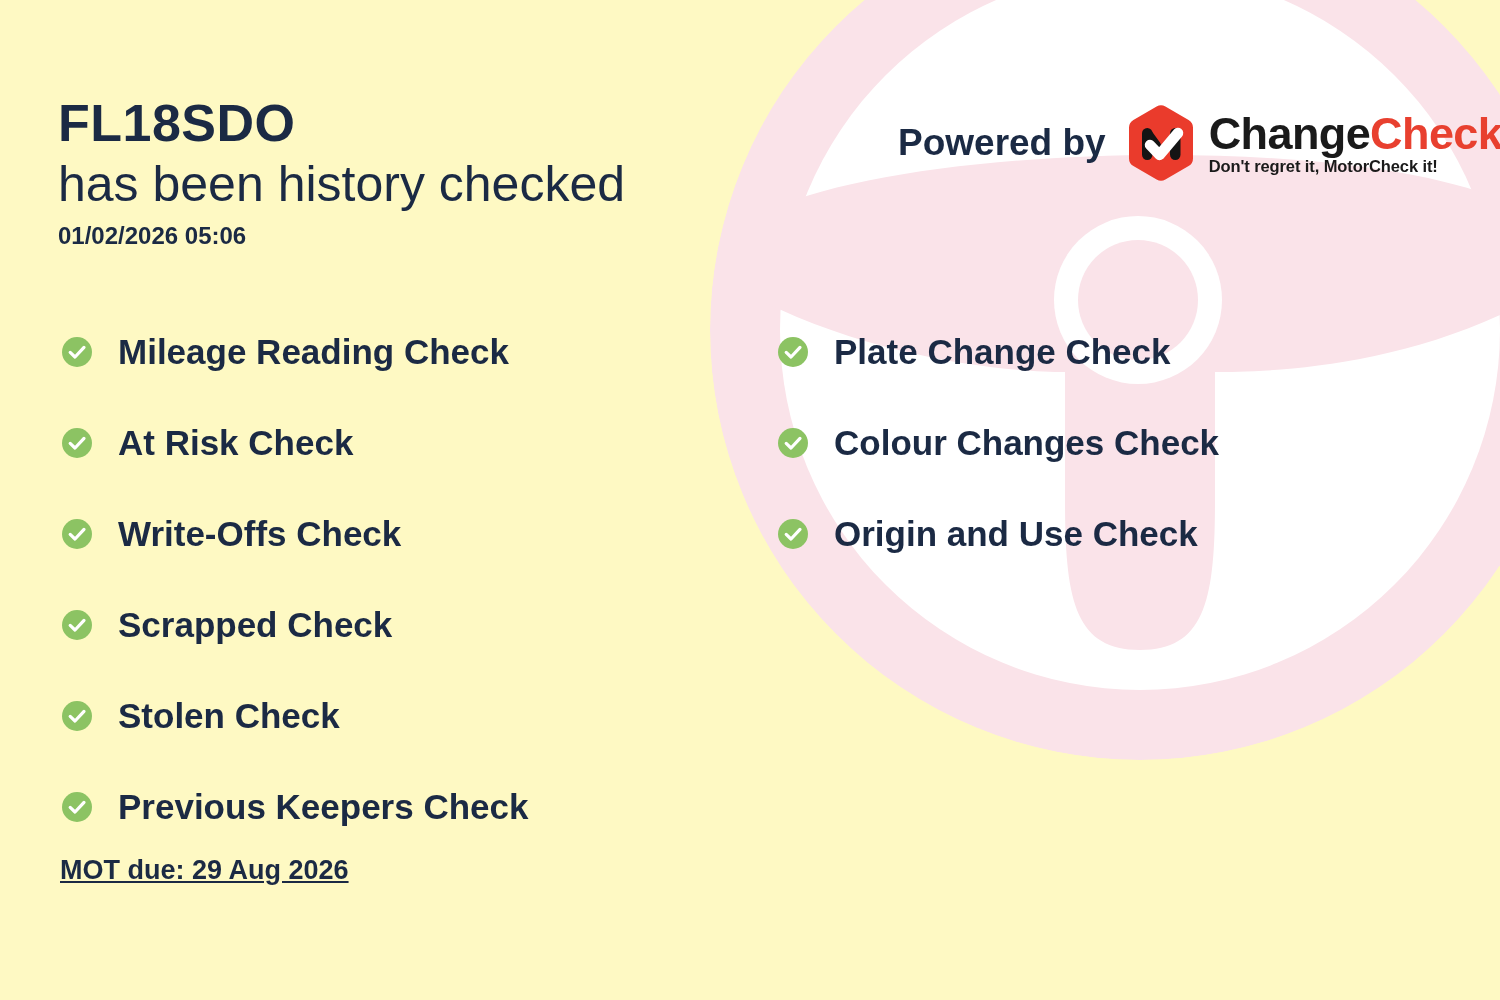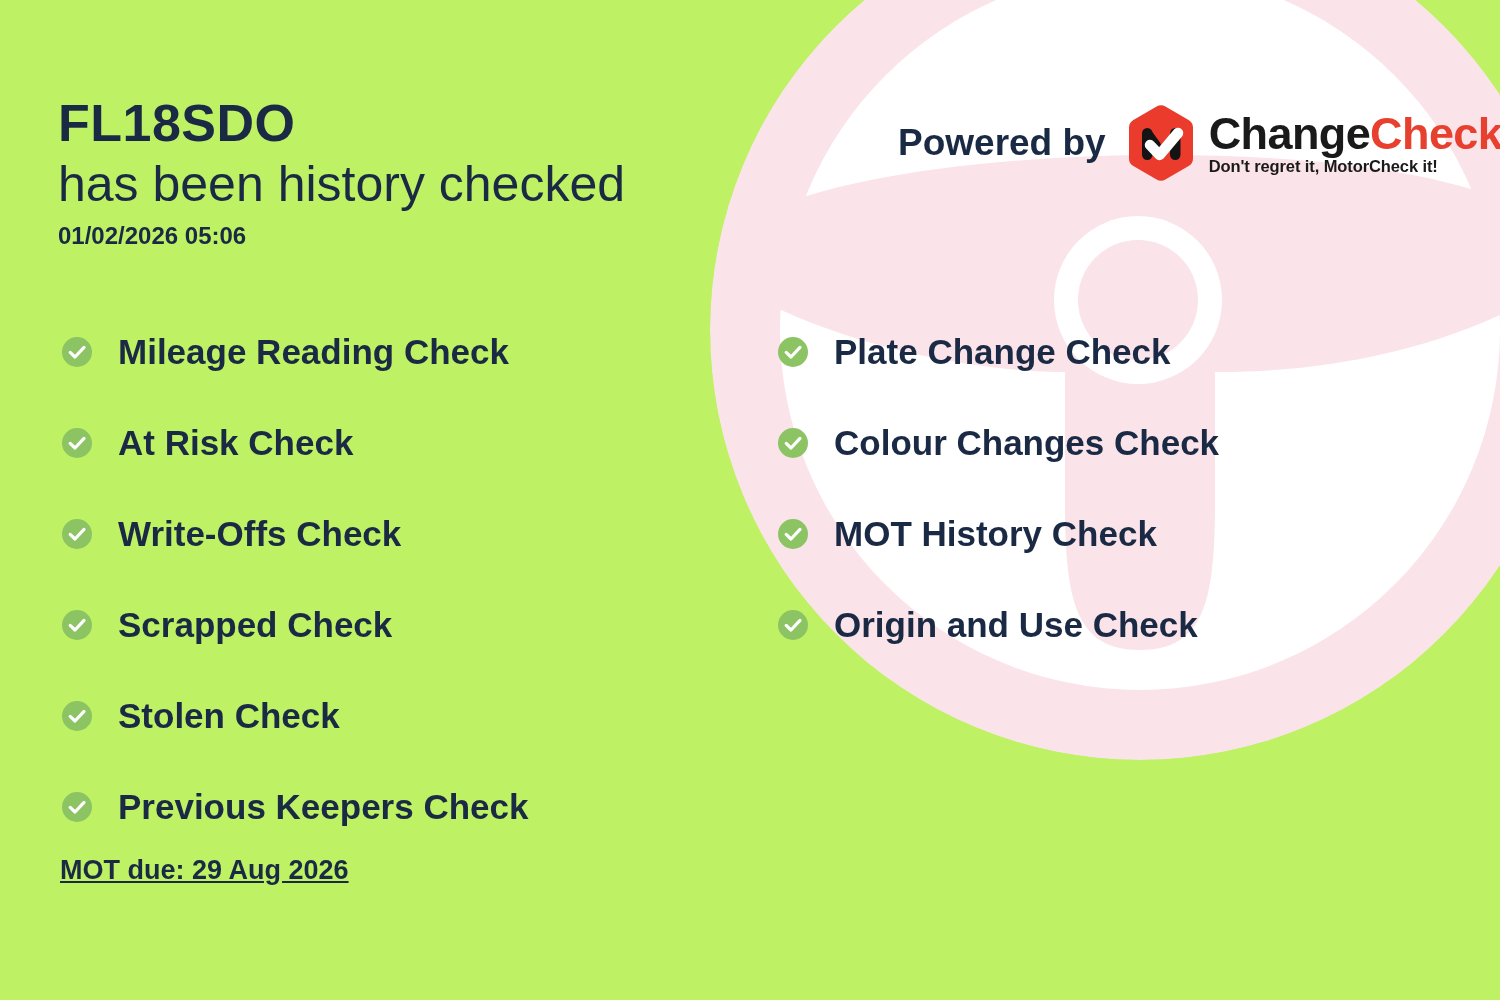--- a/index.html
+++ b/index.html
@@ -10,21 +10,21 @@
     width: 1500px;
     height: 1000px;
     background: #ffffff;
     font-family: "Liberation Sans", sans-serif;
     overflow: hidden;
   }
   .canvas {
     position: relative;
     width: 1500px;
     height: 1000px;
-    background: #bef264;
+    background: #fef9c3;
     overflow: hidden;
   }
 
   
   .watermark {
     position: absolute;
     left: 0;
     top: 0;
     width: 1500px;
     height: 1000px;
@@ -286,27 +286,20 @@
     </div>
 
     <div class="check-row">
       <svg class="check-icon" viewBox="0 0 30 30" xmlns="http://www.w3.org/2000/svg" aria-hidden="true">
           <circle cx="15" cy="15" r="15" fill="#8cc363"></circle>
           <path d="M8.2 15.4 L13 20 L22 10.4" fill="none" stroke="#ffffff" stroke-width="3.2" stroke-linecap="round" stroke-linejoin="round"></path>
         </svg>
       <span class="check-label">Colour Changes Check</span>
     </div>
 
-    <div class="check-row">
-      <svg class="check-icon" viewBox="0 0 30 30" xmlns="http://www.w3.org/2000/svg" aria-hidden="true">
-          <circle cx="15" cy="15" r="15" fill="#8cc363"></circle>
-          <path d="M8.2 15.4 L13 20 L22 10.4" fill="none" stroke="#ffffff" stroke-width="3.2" stroke-linecap="round" stroke-linejoin="round"></path>
-        </svg>
-      <span class="check-label">MOT History Check</span>
-    </div>
 
     <div class="check-row">
       <svg class="check-icon" viewBox="0 0 30 30" xmlns="http://www.w3.org/2000/svg" aria-hidden="true">
           <circle cx="15" cy="15" r="15" fill="#8cc363"></circle>
           <path d="M8.2 15.4 L13 20 L22 10.4" fill="none" stroke="#ffffff" stroke-width="3.2" stroke-linecap="round" stroke-linejoin="round"></path>
         </svg>
       <span class="check-label">Origin and Use Check</span>
     </div>
 
   </div>

